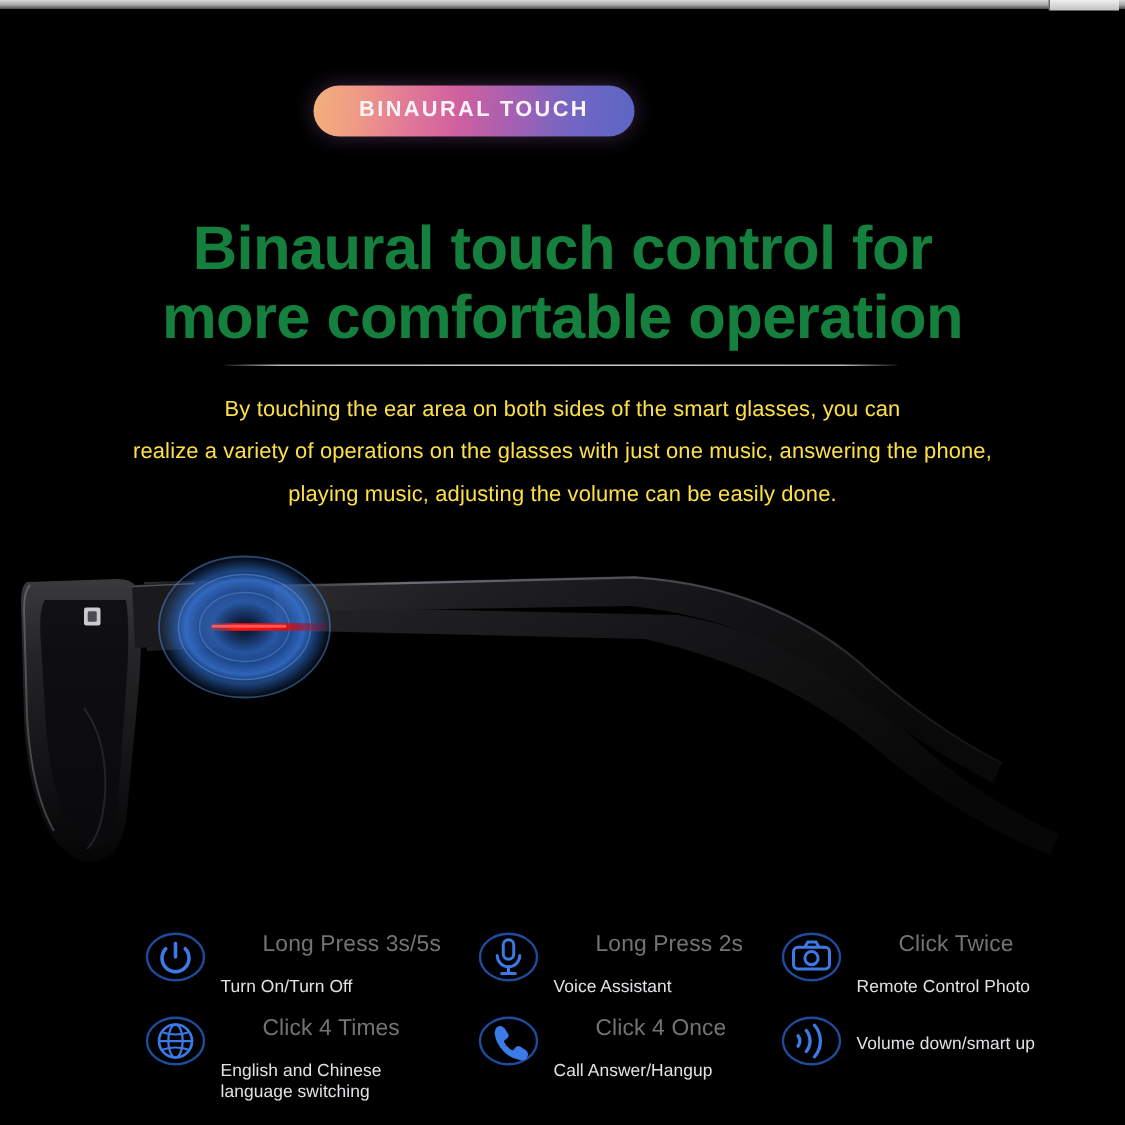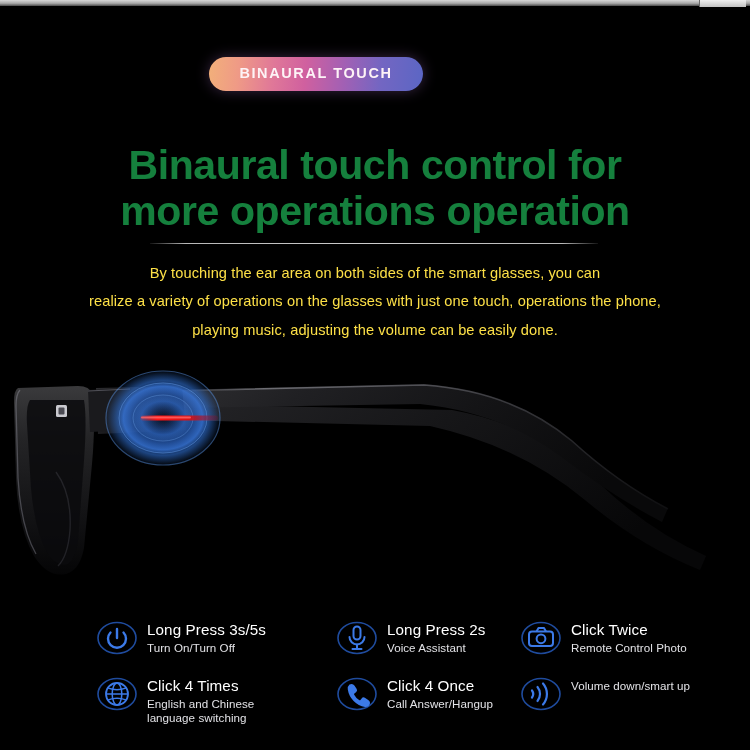--- a/index.html
+++ b/index.html
@@ -130,65 +130,66 @@
   .feat-icon {
     flex: 0 0 auto;
     width: 42px;
     height: 42px;
     margin-right: 9px;
     position: relative;
     top: -3px;
   }
   .feat-text { flex: 1 1 auto; padding-top: 1px; }
   .feat-title {
-    color: #ffffff;
+    color: #737373;
     font-size: 15.2px;
     line-height: 1.18;
     letter-spacing: 0.1px;
     white-space: pre-line;
+    margin-left: 28px;
   }
   .feat-sub {
     color: #e2e2e6;
     font-size: 11.6px;
     line-height: 1.25;
-    margin-top: 2px;
+    margin-top: 12px;
     letter-spacing: 0.05px;
     white-space: pre-line;
   }
 
   
   .c0 { left: 0px;   width: 218px; }
-  .c1 { left: 240px; width: 200px; }
+  .c1 { left: 222px; width: 200px; }
   .c2 { left: 424px; width: 230px; }
   .r0 { top: 0px; }
   .r1 { top: 56px; }
 </style>
 </head>
 <body>
 
 <div id="page">
 
   <div class="top-strip">
     <div class="top-strip-notch"></div>
   </div>
 
   <div class="badge-wrap">
     <span class="badge">BINAURAL TOUCH</span>
   </div>
 
   <h1 class="headline">
     <span class="line">Binaural touch control for</span>
-    <span class="line">more operations operation</span>
+    <span class="line">more comfortable operation</span>
   </h1>
 
   <div class="divider"></div>
 
   <div class="body-copy">
     <span class="line">By touching the ear area on both sides of the smart glasses, you can</span>
-    <span class="line">realize a variety of operations on the glasses with just one touch, operations the phone,</span>
+    <span class="line">realize a variety of operations on the glasses with just one music, answering the phone,</span>
     <span class="line">playing music, adjusting the volume can be easily done.</span>
   </div>
 
   <div class="product">
     <svg width="750" height="250" viewBox="0 0 750 250" xmlns="http://www.w3.org/2000/svg">
       <defs>
         <linearGradient id="frameG" x1="0" y1="0" x2="0" y2="1">
           <stop offset="0%" stop-color="#3a3a3c"></stop>
           <stop offset="28%" stop-color="#242426"></stop>
           <stop offset="70%" stop-color="#121214"></stop>

